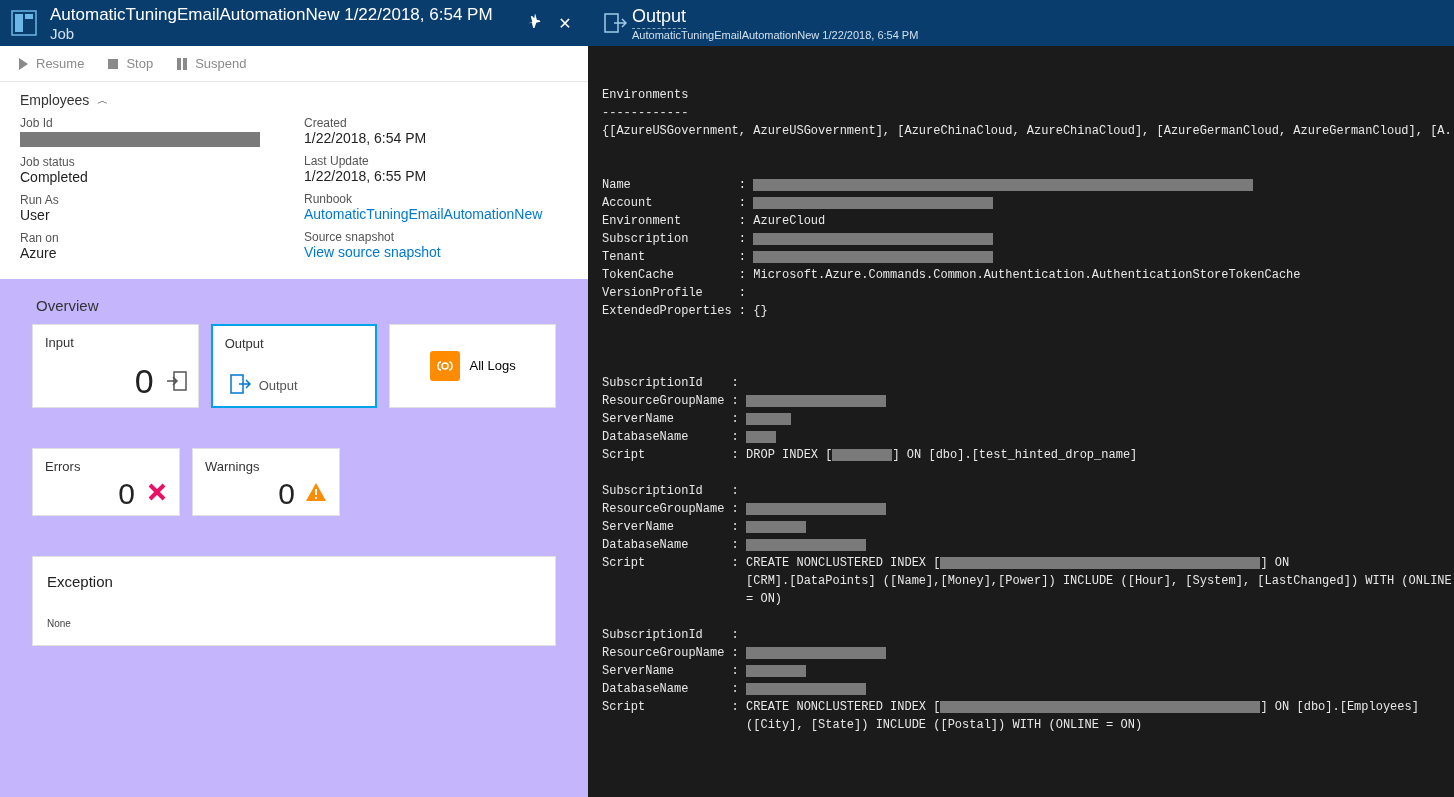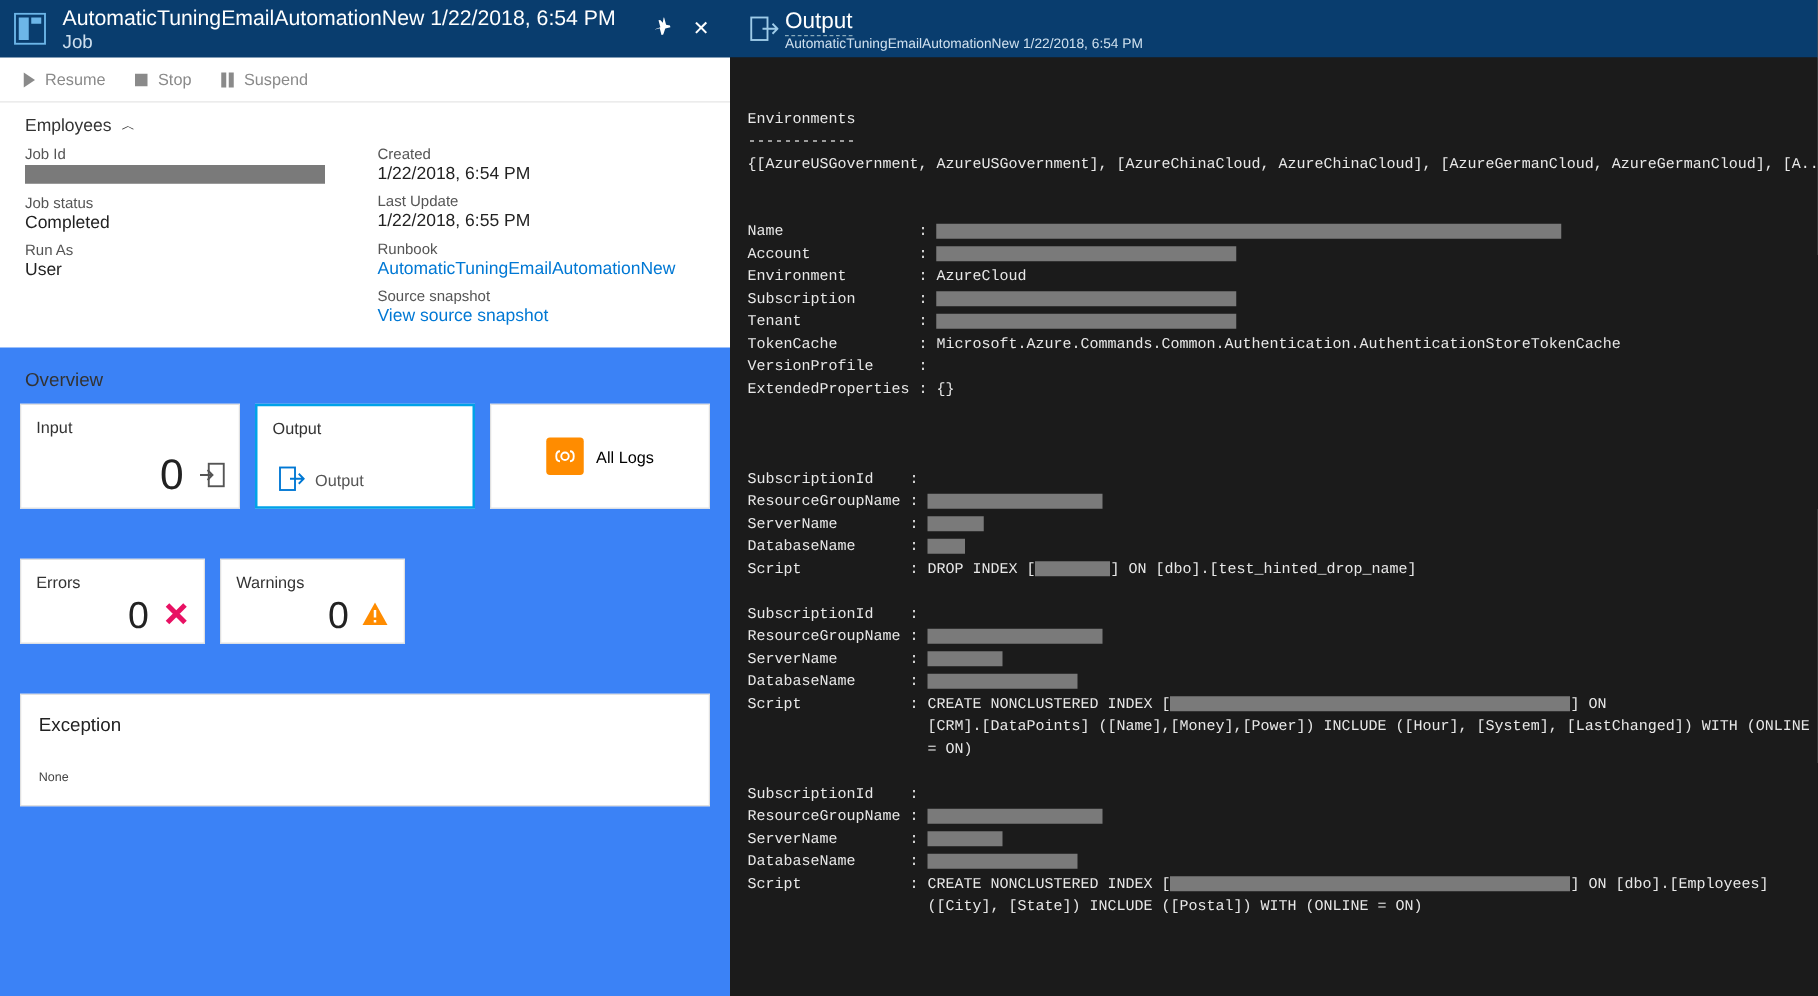--- a/index.html
+++ b/index.html
@@ -34,21 +34,21 @@
 .essentials-toggle .chev { font-size: 11px; }
 .essentials-body { padding: 0 20px 10px; display: flex; gap: 20px; }
 .ess-col { flex: 1; }
 .ess-row { margin-bottom: 8px; }
 .ess-label { font-size: 12px; color: #555; }
 .ess-value { font-size: 14px; color: #222; }
 .ess-value.link { color: #0078d4; cursor: pointer; }
 .redact-bar { display: inline-block; width: 240px; height: 15px; background: #7a7a7a; vertical-align: middle; }
 
 
-.section { background: #3b82f6; padding: 14px 10px 20px; flex: 1; overflow: auto; }
+.section { background: #c4b5fd; padding: 14px 26px 20px; flex: 1; overflow: auto; }
 .section-title { font-size: 15px; color: #333; padding: 4px 10px 10px; }
 .tiles { display: flex; gap: 12px; padding: 0 6px; }
 .tile { background: #fff; width: 176px; height: 84px; border: 1px solid #e0e0e0; padding: 10px 12px; position: relative; cursor: pointer; }
 .tile.sel { border: 2px solid #00a2e8; }
 .tile .tile-title { font-size: 13px; color: #333; }
 .tile .tile-big { position: absolute; right: 44px; bottom: 6px; font-size: 34px; font-weight: 300; color: #222; }
 .tile .tile-icon { position: absolute; right: 10px; bottom: 12px; }
 .tile .tile-sub { position: absolute; left: 46px; bottom: 8px; font-size: 13px; color: #555; display: flex; align-items: center; gap: 8px; }
 .tile.logs { display: flex; align-items: center; justify-content: center; gap: 10px; }
 .tile.logs .logicon { width: 30px; height: 30px; background: #ff8c00; border-radius: 3px; display: flex; align-items: center; justify-content: center; color: #fff; }
@@ -131,20 +131,24 @@
         <div class="ess-value"><span class="redact-bar"></span></div>
       </div>
       <div class="ess-row">
         <div class="ess-label">Job status</div>
         <div class="ess-value">Completed</div>
       </div>
       <div class="ess-row">
         <div class="ess-label">Run As</div>
         <div class="ess-value">User</div>
       </div>
+      <div class="ess-row">
+        <div class="ess-label">Ran on</div>
+        <div class="ess-value">Azure</div>
+      </div>
     </div>
     <div class="ess-col">
       <div class="ess-row">
         <div class="ess-label">Created</div>
         <div class="ess-value">1/22/2018, 6:54 PM</div>
       </div>
       <div class="ess-row">
         <div class="ess-label">Last Update</div>
         <div class="ess-value">1/22/2018, 6:55 PM</div>
       </div>

